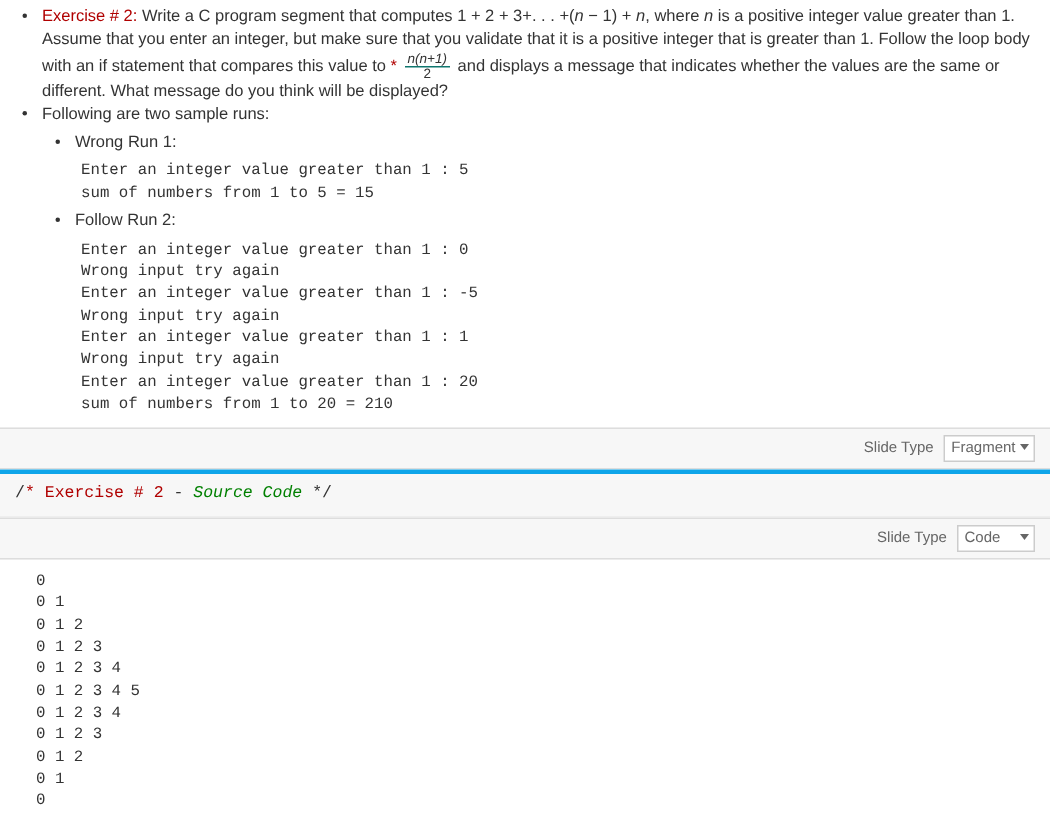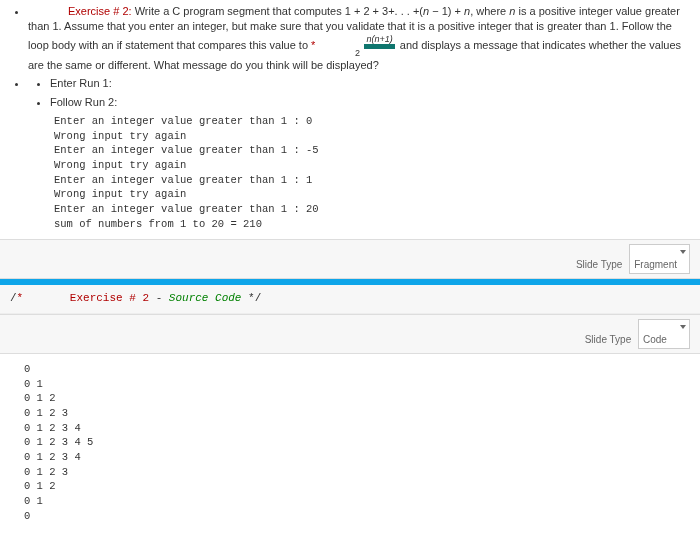--- a/index.html
+++ b/index.html
@@ -7,21 +7,21 @@
     font-family: Arial, Helvetica, sans-serif;
     font-size: 11px;
     color: #333;
     background: #fff;
     width: 700px;
     line-height: 1.4;
   }
   .content { padding: 4px 10px; }
   ul.bullets { list-style: disc; padding-left: 18px; }
   ul.bullets ul { list-style: disc; padding-left: 22px; margin-top: 2px; }
-  .ex-label { color: #b00000; margin-left: 40px; }
+  .ex-label { color: #b00000; }
   .source-code { color: #008000; font-style: italic; }
   .mono {
     font-family: "Courier New", monospace;
     font-size: 10.5px;
     white-space: pre;
     margin: 4px 0 4px 26px;
   }
   .mono2 {
     font-family: "Courier New", monospace;
     font-size: 10.5px;
@@ -29,81 +29,84 @@
     margin: 4px 0 4px 14px;
   }
   .frac {
     display: inline-block;
     text-align: center;
     vertical-align: middle;
     font-size: 9px;
     line-height: 1;
     margin: 0 2px;
   }
-  .frac .num { display: block; border-bottom: 5px solid #0f766e; padding: 0 2px; font-style: italic; margin-left: 44px;}
+  .frac .num { display: block; border-bottom: 1px solid #0f766e; padding: 0 2px; font-style: italic;}
   .frac .den { display: block; padding: 0 2px; }
   .star { color: #b00000; }
   .slide-bar {
     background: #f7f7f7;
     border-top: 1px solid #ddd;
     border-bottom: 1px solid #ddd;
     padding: 4px 10px;
     text-align: right;
     font-size: 10px;
     color: #666;
   }
   .slide-bar .st-label { margin-right: 4px; }
   .slide-bar .st-value {
     display: inline-block;
     background: #fff;
     border: 1px solid #ccc;
-    padding: 13px 12px 1px 4px;
+    padding: 1px 12px 1px 4px;
     font-size: 10px;
     position: relative;
     min-width: 52px;
     text-align: left;
   }
   .slide-bar .st-value::after {
     content: "";
     position: absolute;
     right: 3px; top: 5px;
     width: 0; height: 0;
     border-left: 3px solid transparent;
     border-right: 3px solid transparent;
     border-top: 4px solid #666;
   }
   .cell-code {
     background: #f7f7f7;
     padding: 6px 10px;
     font-family: "Courier New", monospace;
     font-size: 11px;
-    border-top: 6px solid #0ea5e9;
+    border-top: 3px solid #0ea5e9;
     border-bottom: 1px solid #eee;
   }
   em.it { font-style: italic; }
   .sample-lbl { margin-top: 3px; }
 </style>
 </head>
 <body>
 
 <div class="content">
   <ul class="bullets">
     <li>
       <span class="ex-label">Exercise # 2:</span>
       <span>Write a C program segment that computes 1 + 2 + 3+. . . +(</span><em class="it">n</em><span> − 1) + </span><em class="it">n</em><span>, where </span><em class="it">n</em><span> is a positive integer value greater than 1. Assume that you enter an integer, but make sure that you validate that it is a positive integer that is greater than 1. Follow the loop body with an if statement that compares this value to </span><span class="star">*</span>
       <span class="frac">
         <span class="num">n(n+1)</span>
         <span class="den">2</span>
       </span>
       <span> and displays a message that indicates whether the values are the same or different. What message do you think will be displayed?</span>
     </li>
     <li>
+      <span>Following are two sample runs:</span>
       <ul>
-        <li class="sample-lbl">Enter Run 1:</li>
+        <li class="sample-lbl">Wrong Run 1:</li>
       </ul>
+      <div class="mono">Enter an integer value greater than 1 : 5
+sum of numbers from 1 to 5 = 15</div>
       <ul>
         <li class="sample-lbl">Follow Run 2:</li>
       </ul>
       <div class="mono">Enter an integer value greater than 1 : 0
 Wrong input try again
 Enter an integer value greater than 1 : -5
 Wrong input try again
 Enter an integer value greater than 1 : 1
 Wrong input try again
 Enter an integer value greater than 1 : 20

